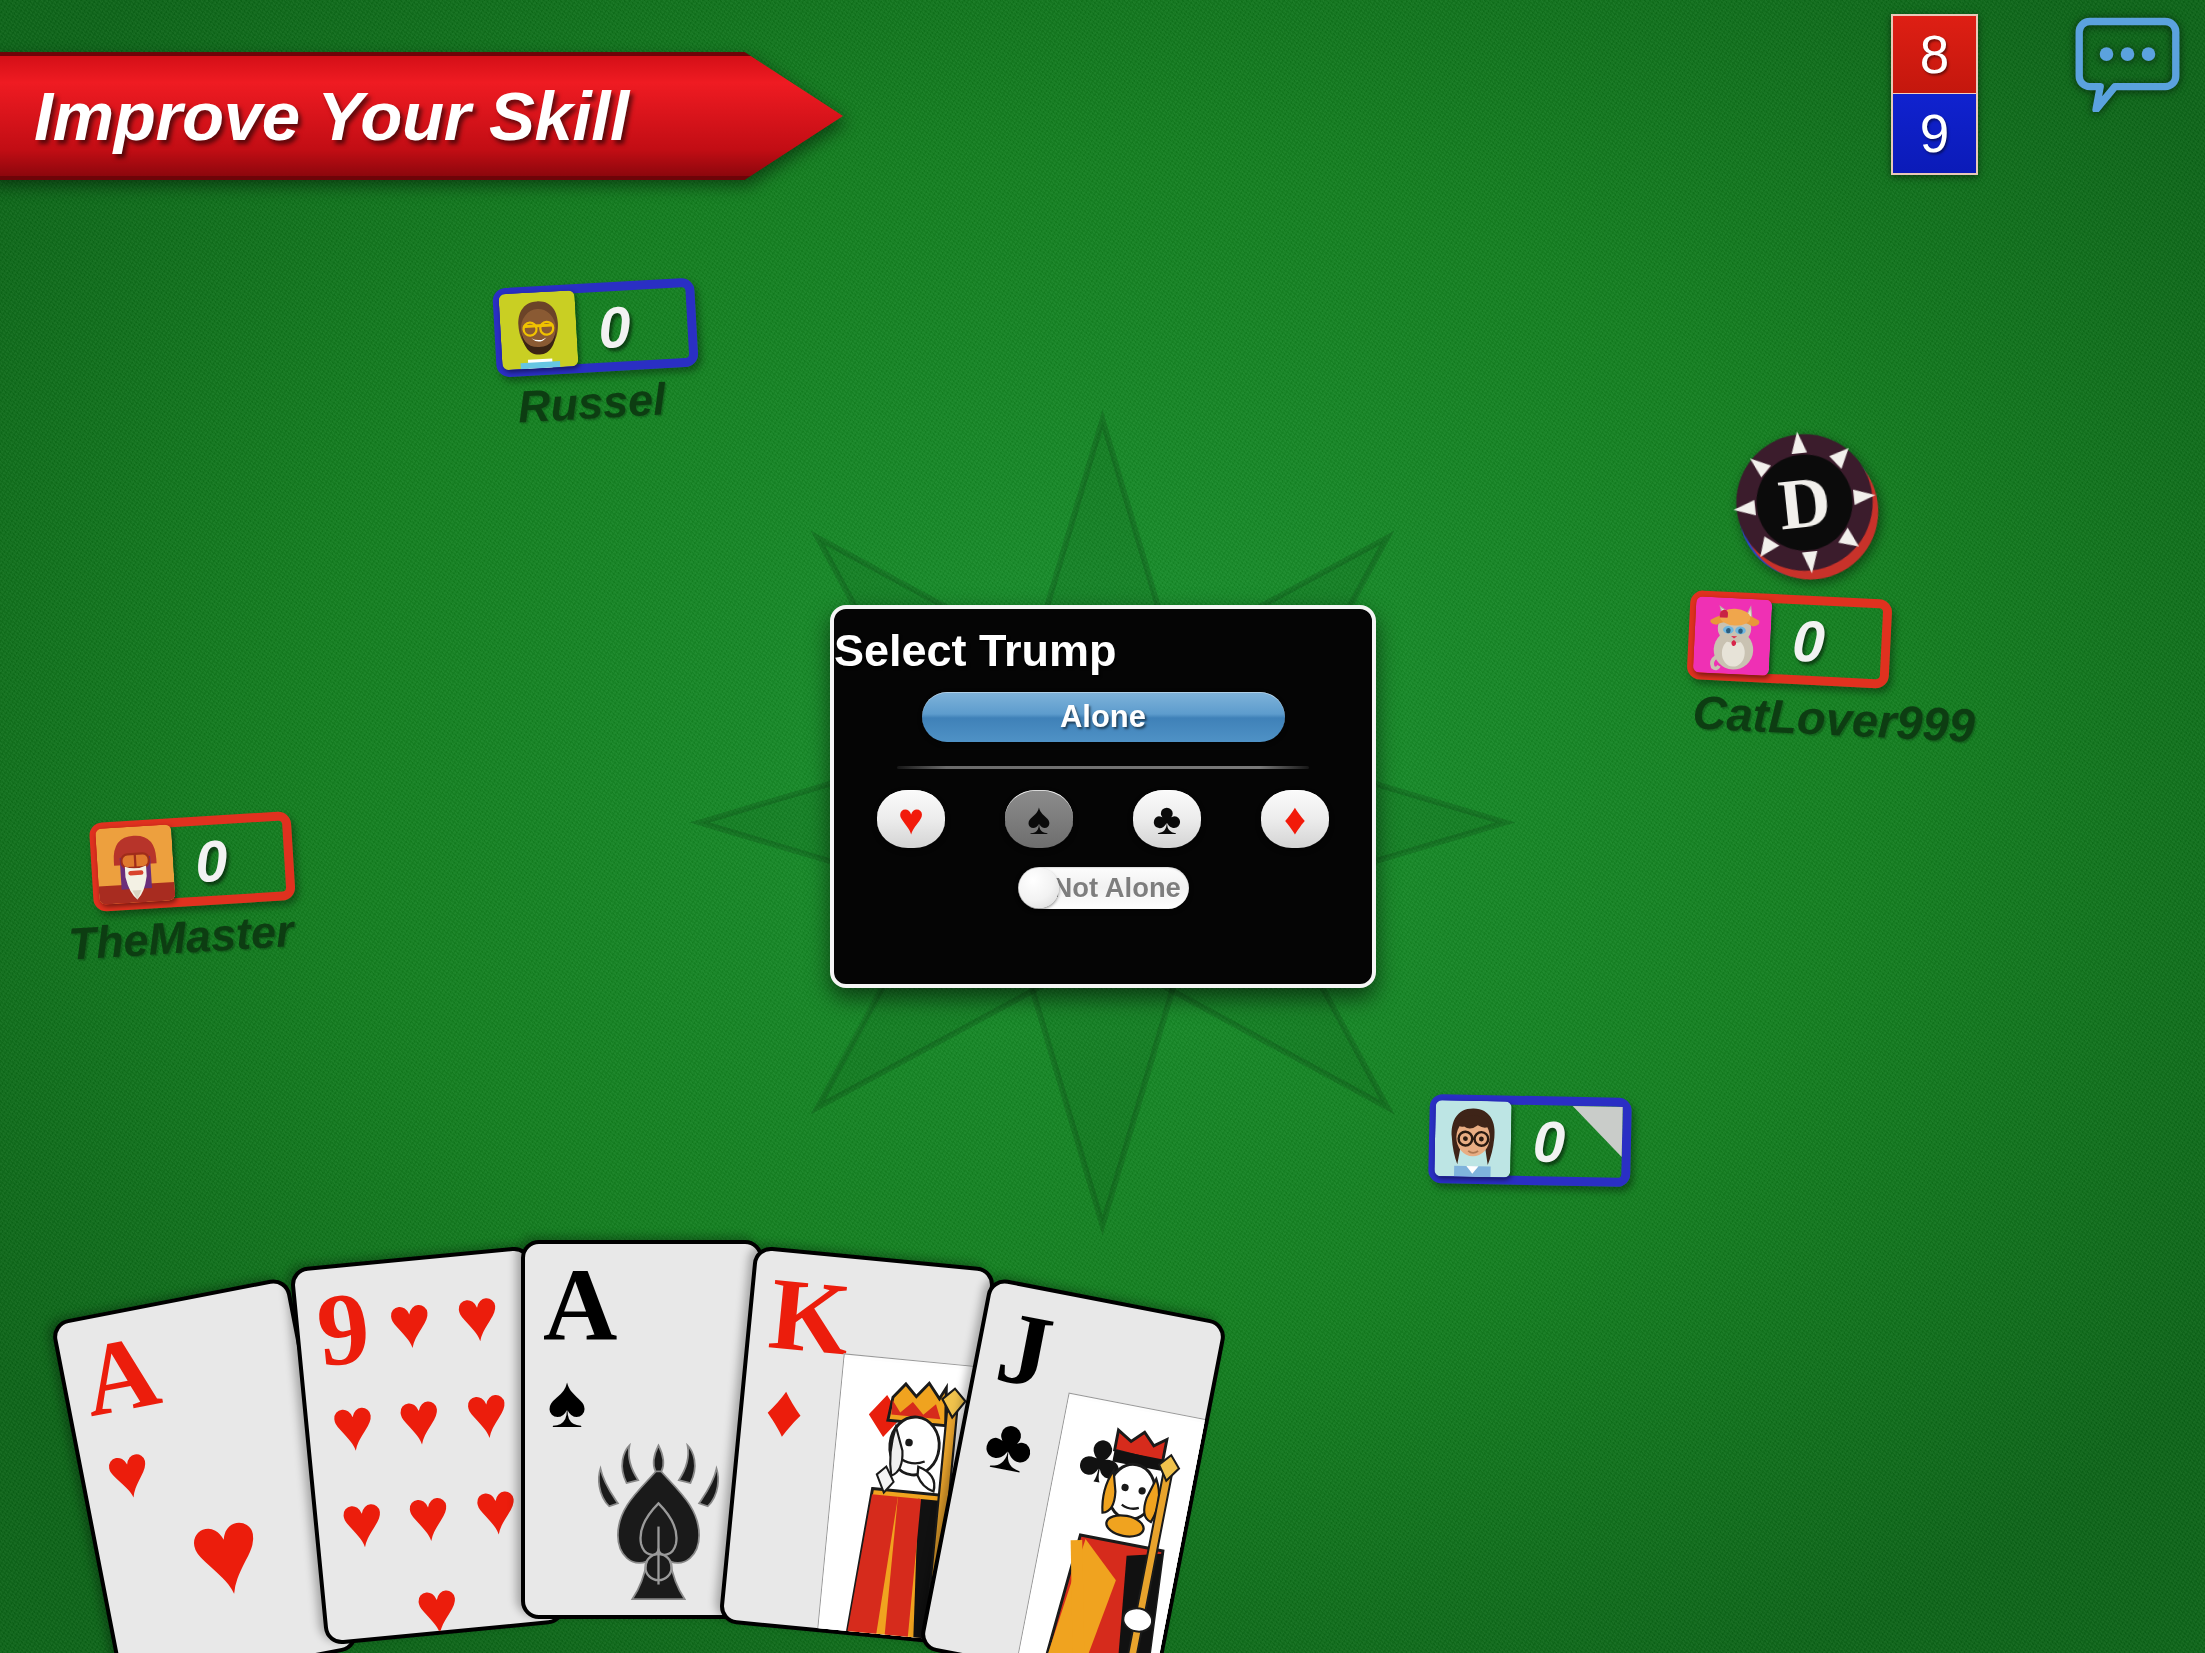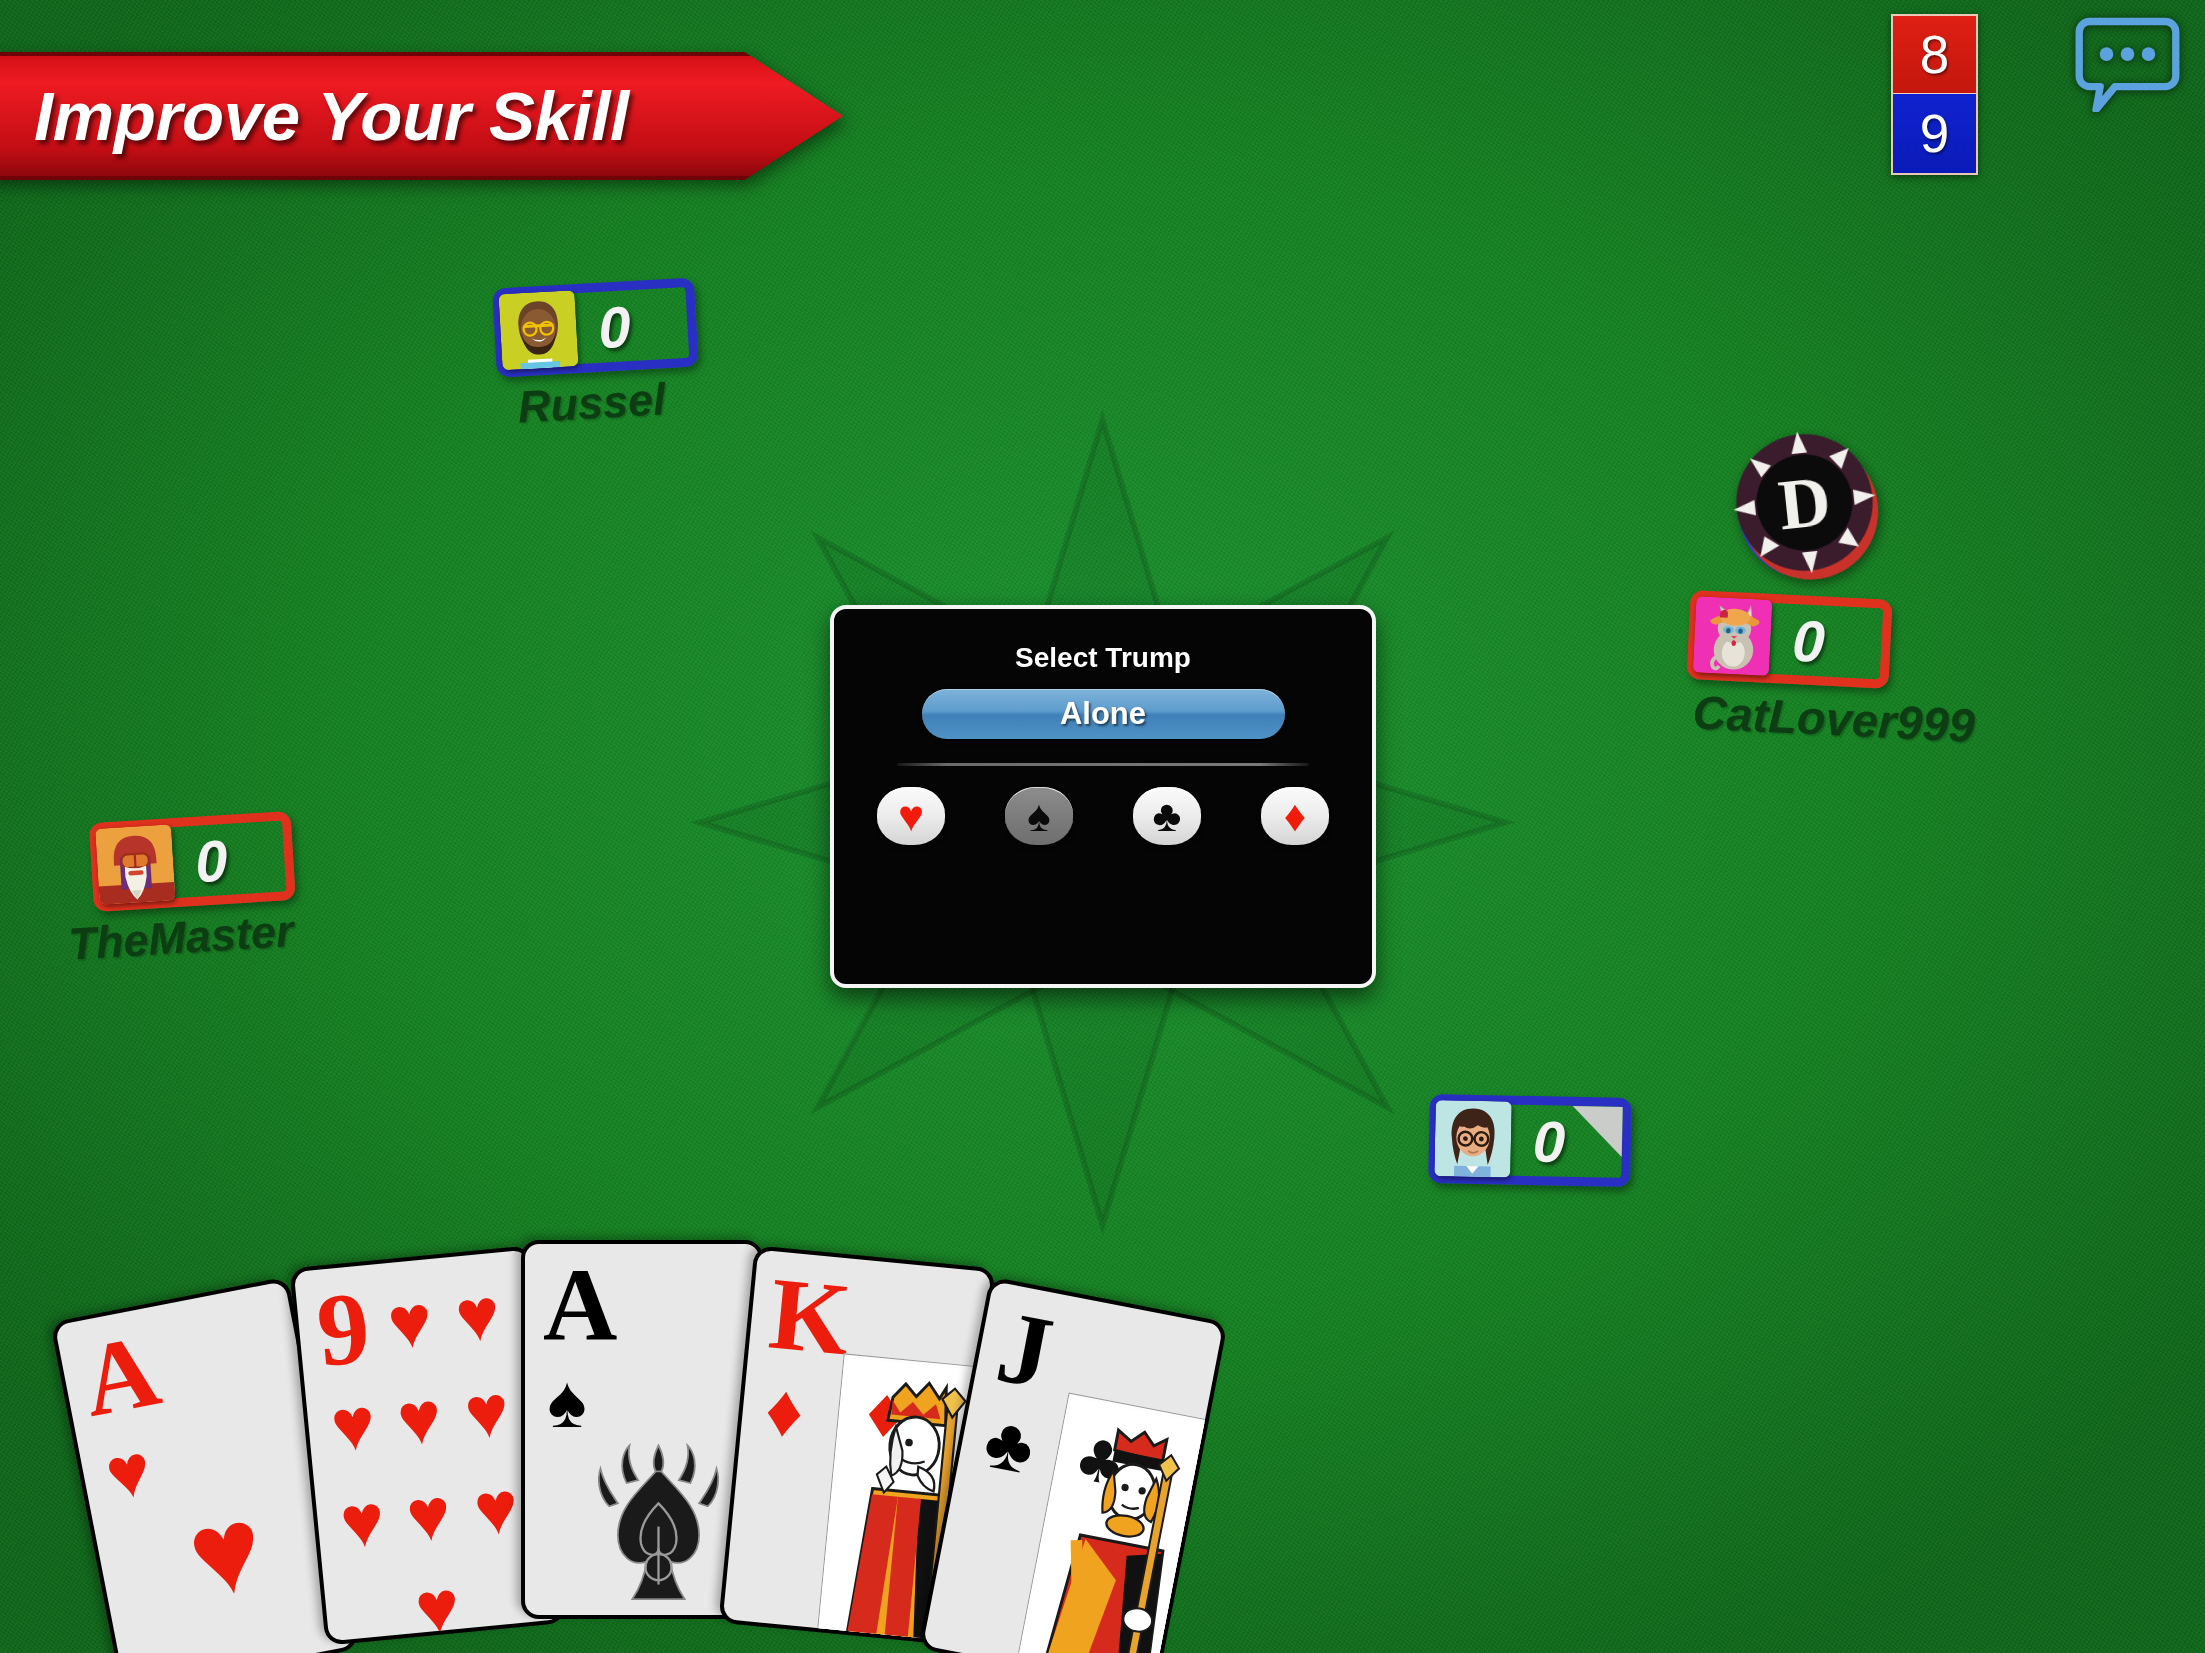--- a/index.html
+++ b/index.html
@@ -165,24 +165,24 @@
   #trump-dialog {
     position: absolute;
     left: 830px; top: 605px;
     width: 546px; height: 383px;
     background: #050505;
     border: 4.8px solid #f5f5f5;
     border-radius: 16px;
     box-shadow: 0 9.7px 22.6px rgba(0,0,0,0.55);
   }
   #dialog-title {
-    margin-top: 33px;
-    text-align: center;
+    margin-top: 16px;
+    text-align: left;
     color: #ffffff;
-    font-size: 28px;
+    font-size: 45px;
     font-weight: bold;
     text-shadow: 1.6px 2.4px 2.4px rgba(0,0,0,0.9);
   }
   #pass-button {
     margin: 14.5px auto 0;
     width: 363px; height: 50px;
     border-radius: 25px;
     background: linear-gradient(180deg, #7fb3da 0%, #5d9ccd 44%, #3f81b8 52%, #4f92c6 100%);
     box-shadow: inset 0 0.8px 0 rgba(255,255,255,0.5), 0 1.6px 4px rgba(0,0,0,0.6);
     display: flex; align-items: center; justify-content: center;
@@ -458,20 +458,26 @@
         <span class="suit-glyph red">♥</span>
       </div>
       <div class="suit-btn disabled">
         <span class="suit-glyph black">♠</span>
       </div>
       <div class="suit-btn">
         <span class="suit-glyph black">♣</span>
       </div>
       <div class="suit-btn">
         <span class="suit-glyph red">♦</span>
+      </div>
+    </div>
+    <div id="alone-row">
+      <div id="alone-toggle">
+        <div id="alone-knob"></div>
+        <div id="alone-label">Not Alone</div>
       </div>
     </div>
   </div>
 
   <div id="hand">
 
     <div class="card" id="card-0">
       <div class="rank red-suit">A</div>
       <div class="corner-suit red-suit">♥</div>
       <div class="pip" style="left:89px; top:194px; font-size:121px;">♥</div>

